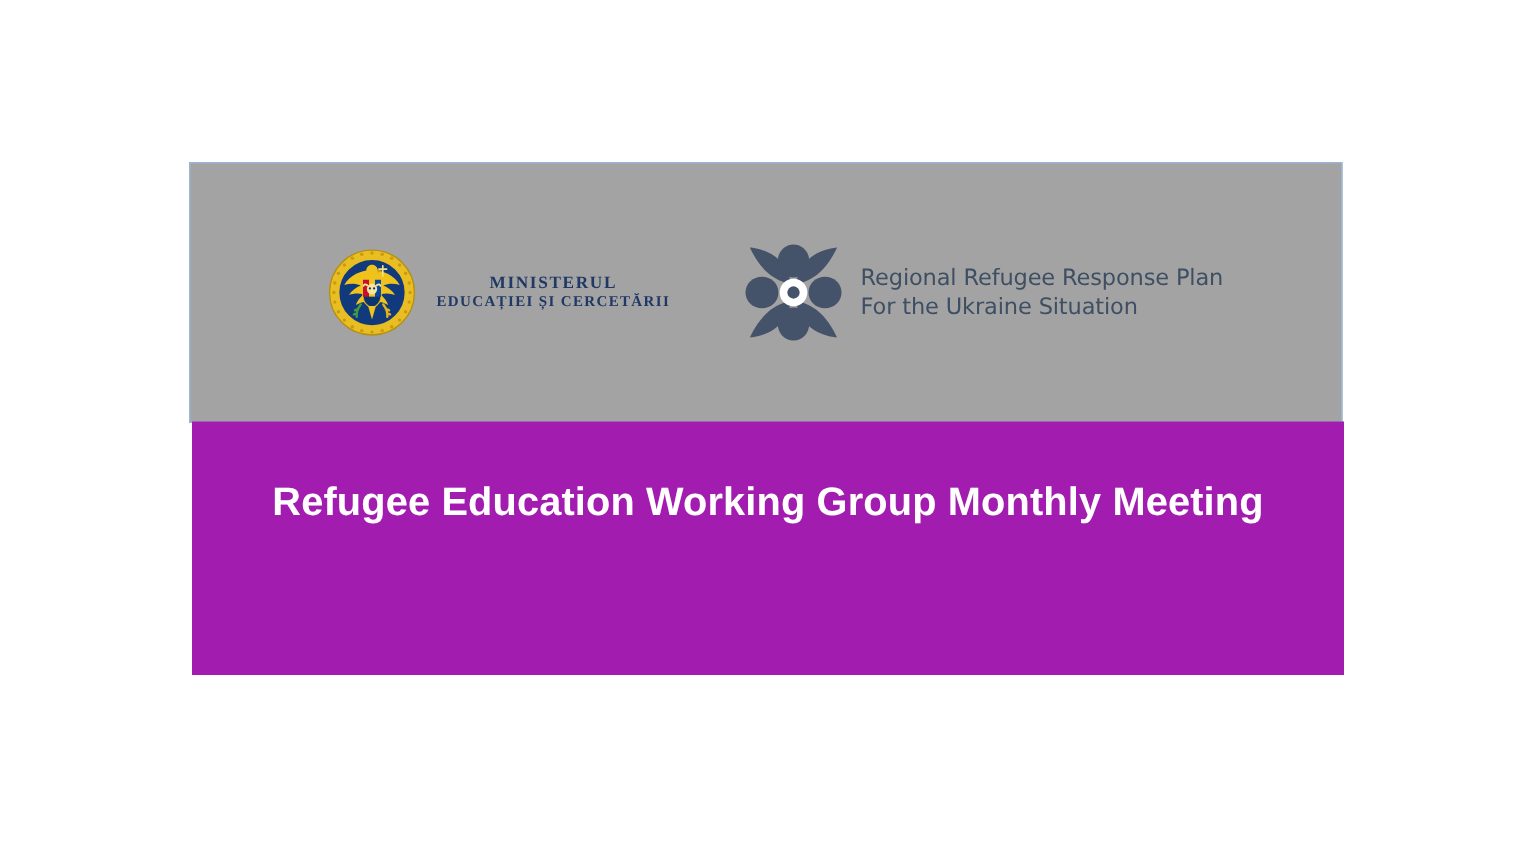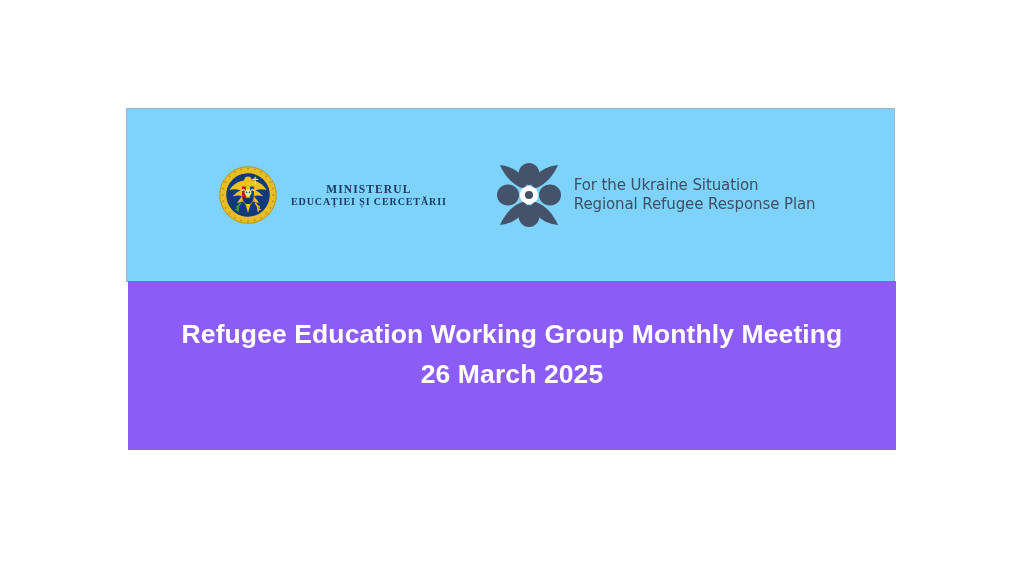--- a/index.html
+++ b/index.html
@@ -14,21 +14,21 @@
     position:relative;
     width:1024px; height:576px;
     background:#ffffff;
   }
 
   
   .logo-panel {
     position:absolute;
     left:126px; top:108px;
     width:769px; height:174px;
-    background:#7dd3fc;
+    background:#a3a3a3;
     border:1px solid #9ab5d4;
   }
   .logo-row {
     position:absolute;
     left:0; top:0; right:0; bottom:0;
     display:flex;
     align-items:center;
     justify-content:flex-start;
     padding-left:92px;
     gap:0px;
@@ -83,21 +83,21 @@
     color:#3e4f63;
     white-space:nowrap;
     letter-spacing:-0.1px;
   }
 
   
   .banner {
     position:absolute;
     left:128px; top:281px;
     width:768px; height:169px;
-    background:#8b5cf6;
+    background:#a21caf;
   }
   .banner-inner {
     position:absolute;
     left:0; top:34px; right:0;
     text-align:center;
   }
   .banner-line {
     font-family:"Liberation Sans", sans-serif;
     font-weight:bold;
     color:#ffffff;
@@ -210,28 +210,27 @@
               <path d="M4 36 C4 30 9 25.5 15 25.5 C21 25.5 26 30 26 36 C26 42 21 46.5 15 46.5 C9 46.5 4 42 4 36 Z"></path>
               <path d="M68 36 C68 30 63 25.5 57 25.5 C51 25.5 46 30 46 36 C46 42 51 46.5 57 46.5 C63 46.5 68 42 68 36 Z"></path>
             </g>
 
             <circle cx="36" cy="36" r="9.2" fill="#ffffff"></circle>
 
             <circle cx="36" cy="36" r="4.1" fill="#45536a"></circle>
           </svg>
         </div>
         <div class="rrrp-text">
+          <span class="ln">Regional Refugee Response Plan</span>
           <span class="ln">For the Ukraine Situation</span>
-          <span class="ln">Regional Refugee Response Plan</span>
         </div>
       </div>
 
     </div>
   </div>
 
   <div class="banner">
     <div class="banner-inner">
       <div class="banner-line">Refugee Education Working Group Monthly Meeting</div>
-      <div class="banner-line">26 March 2025</div>
     </div>
   </div>
 
 </div>
 
 </body></html>

